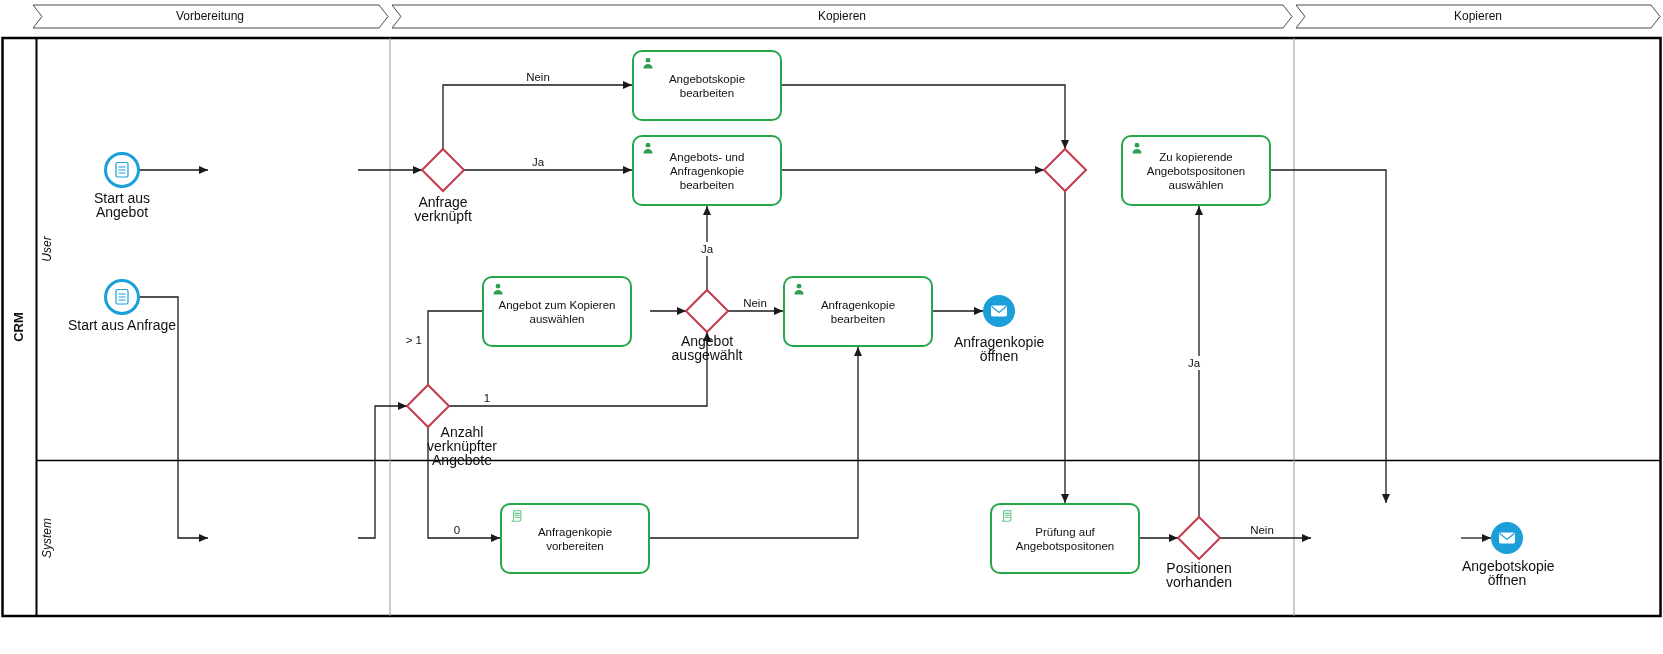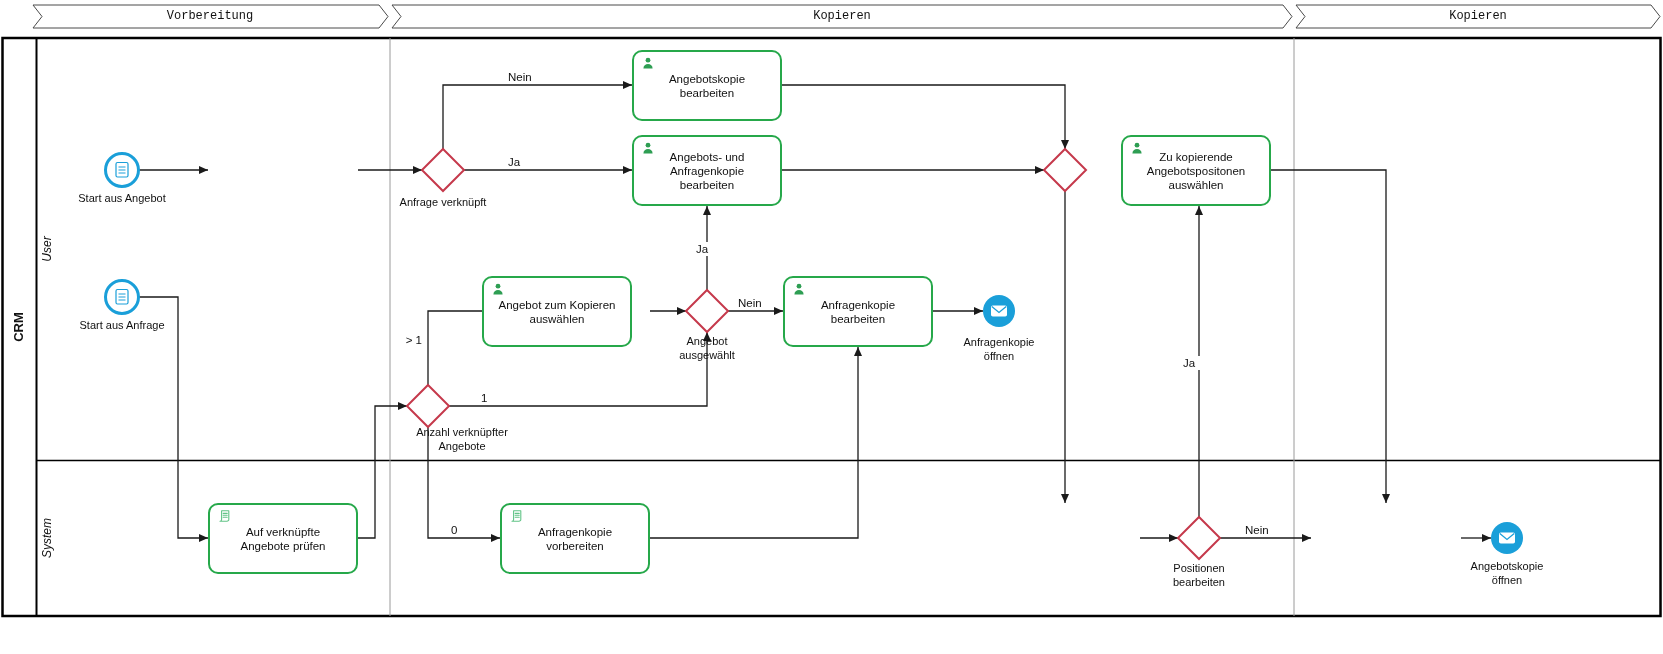--- a/index.html
+++ b/index.html
@@ -15,37 +15,37 @@
 
   .flow { fill:none; stroke:var(--flow,#1a1a1a); stroke-width:1.3; }
   .gw { fill:#fff; stroke:var(--gateway-red,#C5394B); stroke-width:2; }
   .ev-start { fill:#fff; stroke:var(--event-blue,#1A9FD9); stroke-width:3; }
   .ev-end-bg { fill:var(--event-blue,#1A9FD9); }
   .doc { fill:#fff; stroke:var(--event-blue,#1A9FD9); stroke-width:1.2; }
   .doc-lines { stroke:var(--event-blue,#1A9FD9); stroke-width:1; fill:none; }
   .env-flap { stroke:var(--event-blue,#1A9FD9); stroke-width:1.3; fill:none; }
 
   .hdr-lbl { position:absolute; width:200px; top:9px; height:15px; line-height:15px;
-             font-size:12px; text-align:center;font-family:Liberation Mono, monospace; }
+             font-size:12px; text-align:center; }
 
   .vlabel { position:absolute; width:100px; height:20px; line-height:20px; text-align:center;
             transform:rotate(-90deg); font-size:12px; }
   .pool-label { font-weight:bold; font-size:13px; }
   .lane-label { font-style:italic; }
 
   .task { position:absolute; width:150px; height:71px; border:2px solid var(--task-border,#26A84A);
           border-radius:10px; background:#fff; display:flex; align-items:center; justify-content:center;
           text-align:center; font-size:11.5px; line-height:14px; padding:4px 6px; }
   .task-label { white-space:pre-line; }
   .task-icon { position:absolute; top:4px; left:7px; width:14px; height:14px; }
   .sc { stroke:var(--script-icon,#62C487); stroke-width:1.1; fill:none; stroke-linecap:round; stroke-linejoin:round; }
   .uc { fill:var(--user-icon,#2E9E53); }
 
-  .lbl { position:absolute; font-size:11px; line-height:14px; text-align:center; white-space:pre-line; }
-  .edge-lbl { position:absolute; font-size:11.5px; line-height:14px; }
+  .lbl { position:absolute; font-size:14px; line-height:14px; text-align:center; white-space:pre-line; }
+  .edge-lbl { position:absolute; font-size:11.5px; line-height:14px; text-align:center; }
   .ar { text-align:right; }
   .bg { background:#fff; }
 </style>
 </head>
 <body>
 
 <div class="canvas">
 
   <svg class="layer" width="1663" height="654" viewBox="0 0 1663 654">
     <defs>
@@ -167,51 +167,51 @@
 auswählen</span>
   </div>
   <div class="task" style="left:783px; top:276px">
     <span class="task-icon"><svg width="14" height="14" viewBox="0 0 14 14">
           <circle class="uc" cx="7" cy="4.2" r="2.4"></circle>
           <path class="uc" d="M2.4 12.6 c0 -3.2 2.1 -4.7 4.6 -4.7 s4.6 1.5 4.6 4.7 z"></path>
         </svg></span>
     <span class="task-label">Anfragenkopie
 bearbeiten</span>
   </div>
-  <div class="task" style="left:208px; top:503px">
+  <div class="task" style="left:500px; top:503px">
     <span class="task-icon"><svg width="14" height="14" viewBox="0 0 14 14">
           <path class="sc" d="M4.6 1.8 h7.2 v8.6 a1.8 1.8 0 0 1 -1.8 1.8 H3 a1.8 1.8 0 0 0 1.6 -1.8 z"></path>
           <path class="sc" d="M6.2 4.4 h4 M6.2 6.3 h4 M6.2 8.2 h4"></path>
         </svg></span>
-    <span class="task-label">Auf verknüpfte
-Angebote prüfen</span>
-  </div>
-  <div class="task" style="left:500px; top:503px">
+    <span class="task-label">Anfragenkopie
+vorbereiten</span>
+  </div>
+  <div class="task" style="left:990px; top:503px">
     <span class="task-icon"><svg width="14" height="14" viewBox="0 0 14 14">
           <path class="sc" d="M4.6 1.8 h7.2 v8.6 a1.8 1.8 0 0 1 -1.8 1.8 H3 a1.8 1.8 0 0 0 1.6 -1.8 z"></path>
           <path class="sc" d="M6.2 4.4 h4 M6.2 6.3 h4 M6.2 8.2 h4"></path>
         </svg></span>
-    <span class="task-label">Anfragenkopie
-vorbereiten</span>
+    <span class="task-label">Prüfung auf
+Angebotspositonen</span>
   </div>
 
   <div class="lbl" style="left:67px; top:191px; width:110px">Start aus Angebot</div>
   <div class="lbl" style="left:67px; top:318px; width:110px">Start aus Anfrage</div>
   <div class="lbl" style="left:954px; top:335px; width:90px">Anfragenkopie
 öffnen</div>
   <div class="lbl" style="left:1462px; top:559px; width:90px">Angebotskopie
 öffnen</div>
 
   <div class="lbl" style="left:388px; top:195px; width:110px">Anfrage verknüpft</div>
   <div class="lbl" style="left:667px; top:334px; width:80px">Angebot
 ausgewählt</div>
   <div class="lbl" style="left:404px; top:425px; width:116px">Anzahl verknüpfter
 Angebote</div>
   <div class="lbl" style="left:1164px; top:561px; width:70px">Positionen
-bearbeiten</div>
+vorhanden</div>
 
   <div class="edge-lbl" style="left:508px; top:70px; width:60px">Nein</div>
   <div class="edge-lbl" style="left:508px; top:155px; width:60px">Ja</div>
   <div class="edge-lbl bg" style="left:696px; top:242px; width:22px">Ja</div>
   <div class="edge-lbl" style="left:738px; top:296px; width:34px">Nein</div>
   <div class="edge-lbl ar" style="left:390px; top:333px; width:32px">&gt; 1</div>
   <div class="edge-lbl" style="left:481px; top:391px; width:12px">1</div>
   <div class="edge-lbl" style="left:451px; top:523px; width:12px">0</div>
   <div class="edge-lbl bg" style="left:1183px; top:356px; width:22px">Ja</div>
   <div class="edge-lbl" style="left:1245px; top:523px; width:34px">Nein</div>

